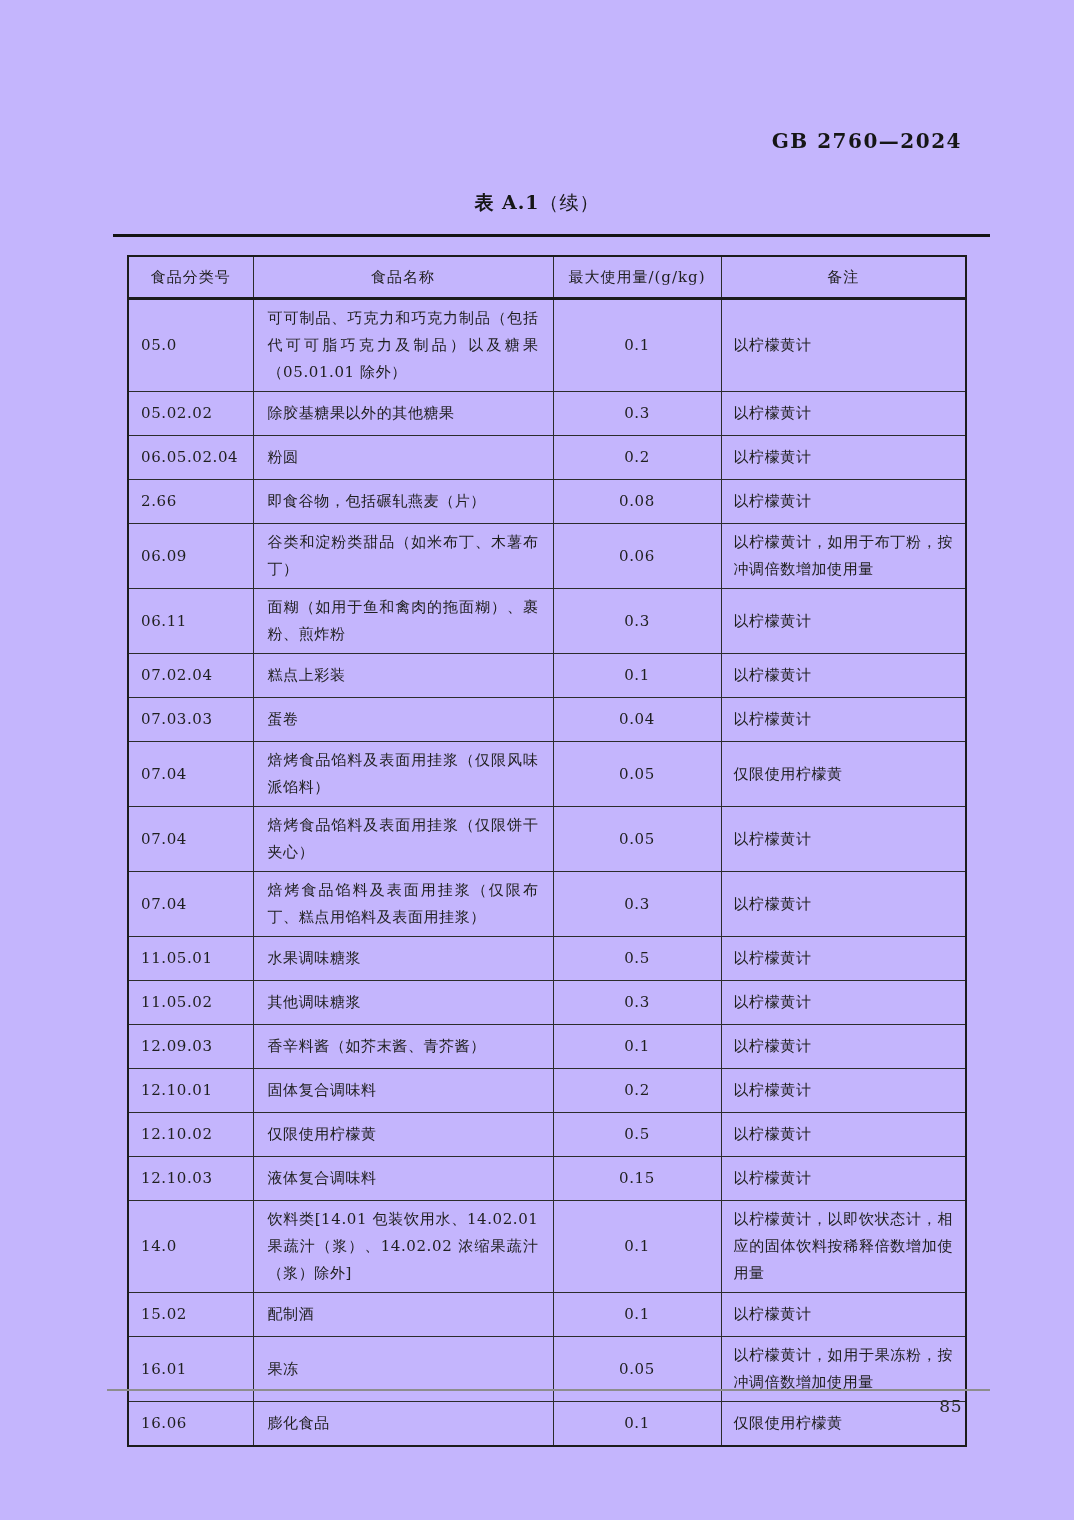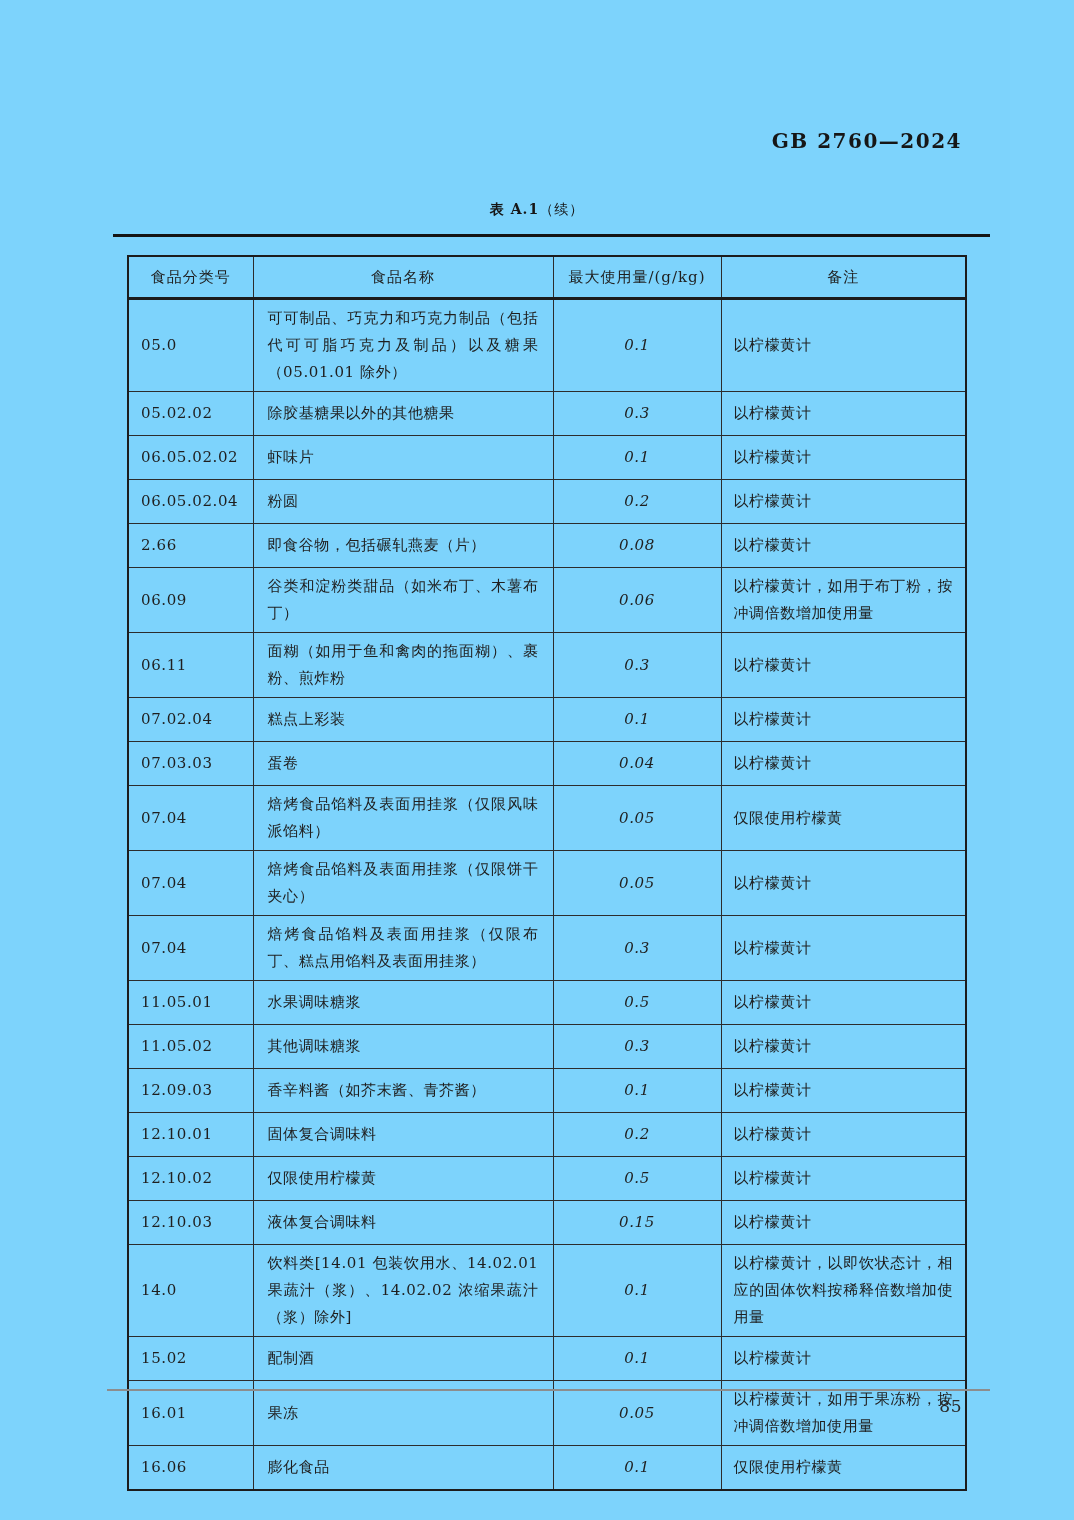--- a/index.html
+++ b/index.html
@@ -4,43 +4,42 @@
 <style>
   html, body {
     margin: 0;
     padding: 0;
     background: #ffffff;
   }
   .page {
     position: relative;
     width: 1074px;
     height: 1520px;
-    background: #7dd3fc;
+    background: #c4b5fd;
     font-family: "DejaVu Serif", "Liberation Serif", serif;
     color: #1b1b1b;
     overflow: hidden;
   }
   .doc-code {
     position: absolute;
     top: 129px;
     right: 112px;
     font-size: 20px;
     font-weight: bold;
     letter-spacing: 1.5px;
     color: #161616;
   }
   .table-title {
     position: absolute;
     top: 190px;
     left: 0;
     width: 100%;
     text-align: center;
-    font-size: 14px;
+    font-size: 19px;
     color: #161616;
-    margin-top: 11px;
   }
   .table-title .title-main { font-weight: bold; letter-spacing: 1px; }
   .table-title .title-cont { font-weight: normal; letter-spacing: 1px; }
   .top-rule {
     position: absolute;
     top: 234px;
     left: 113px;
     width: 877px;
     height: 3px;
     background: #141414;
@@ -75,21 +74,20 @@
     padding: 4px 6px 4px 12px;
   }
   td.cell-name {
     text-align: justify;
     text-justify: inter-character;
     padding: 5px 14px;
   }
   td.cell-max {
     text-align: center;
     padding: 4px 6px;
-    font-style: italic;
   }
   td.cell-note {
     text-align: justify;
     text-justify: inter-character;
     padding: 5px 12px;
   }
   tbody tr { min-height: 35px; }
   tbody td { height: 33px; }
   .footer-rule {
     position: absolute;
@@ -143,26 +141,20 @@
           <td class="cell-max">0.1</td>
           <td class="cell-note">以柠檬黄计</td>
         </tr>
         <tr>
           <td class="cell-code">05.02.02</td>
           <td class="cell-name">除胶基糖果以外的其他糖果</td>
           <td class="cell-max">0.3</td>
           <td class="cell-note">以柠檬黄计</td>
         </tr>
         <tr>
-          <td class="cell-code">06.05.02.02</td>
-          <td class="cell-name">虾味片</td>
-          <td class="cell-max">0.1</td>
-          <td class="cell-note">以柠檬黄计</td>
-        </tr>
-        <tr>
           <td class="cell-code">06.05.02.04</td>
           <td class="cell-name">粉圆</td>
           <td class="cell-max">0.2</td>
           <td class="cell-note">以柠檬黄计</td>
         </tr>
         <tr>
           <td class="cell-code">2.66</td>
           <td class="cell-name">即食谷物，包括碾轧燕麦（片）</td>
           <td class="cell-max">0.08</td>
           <td class="cell-note">以柠檬黄计</td>

